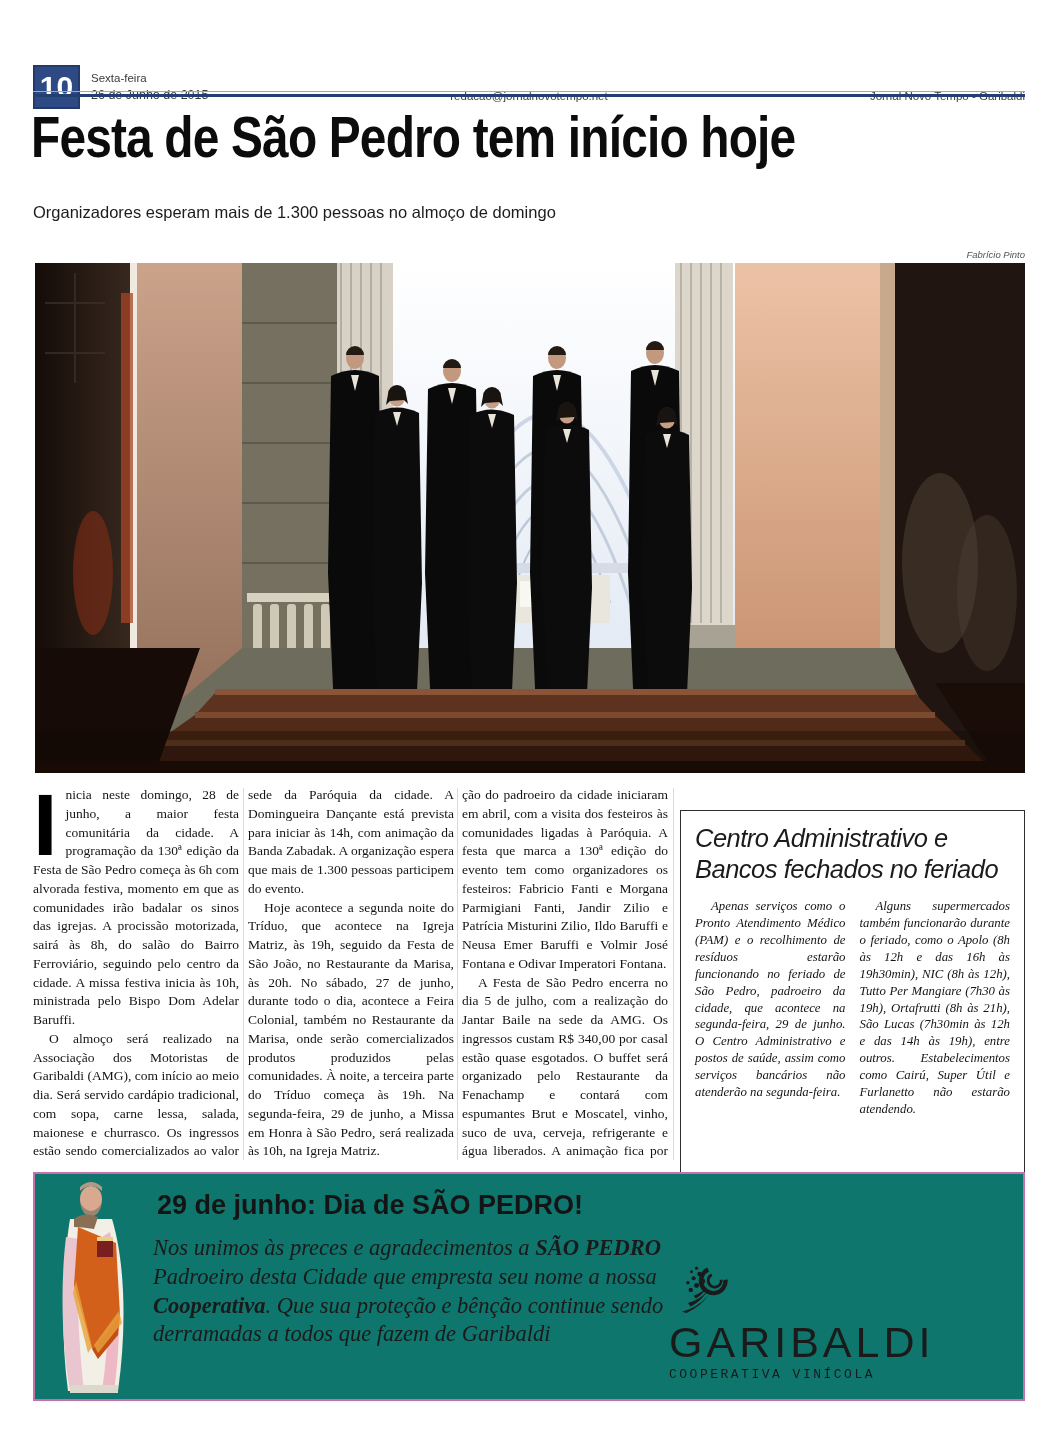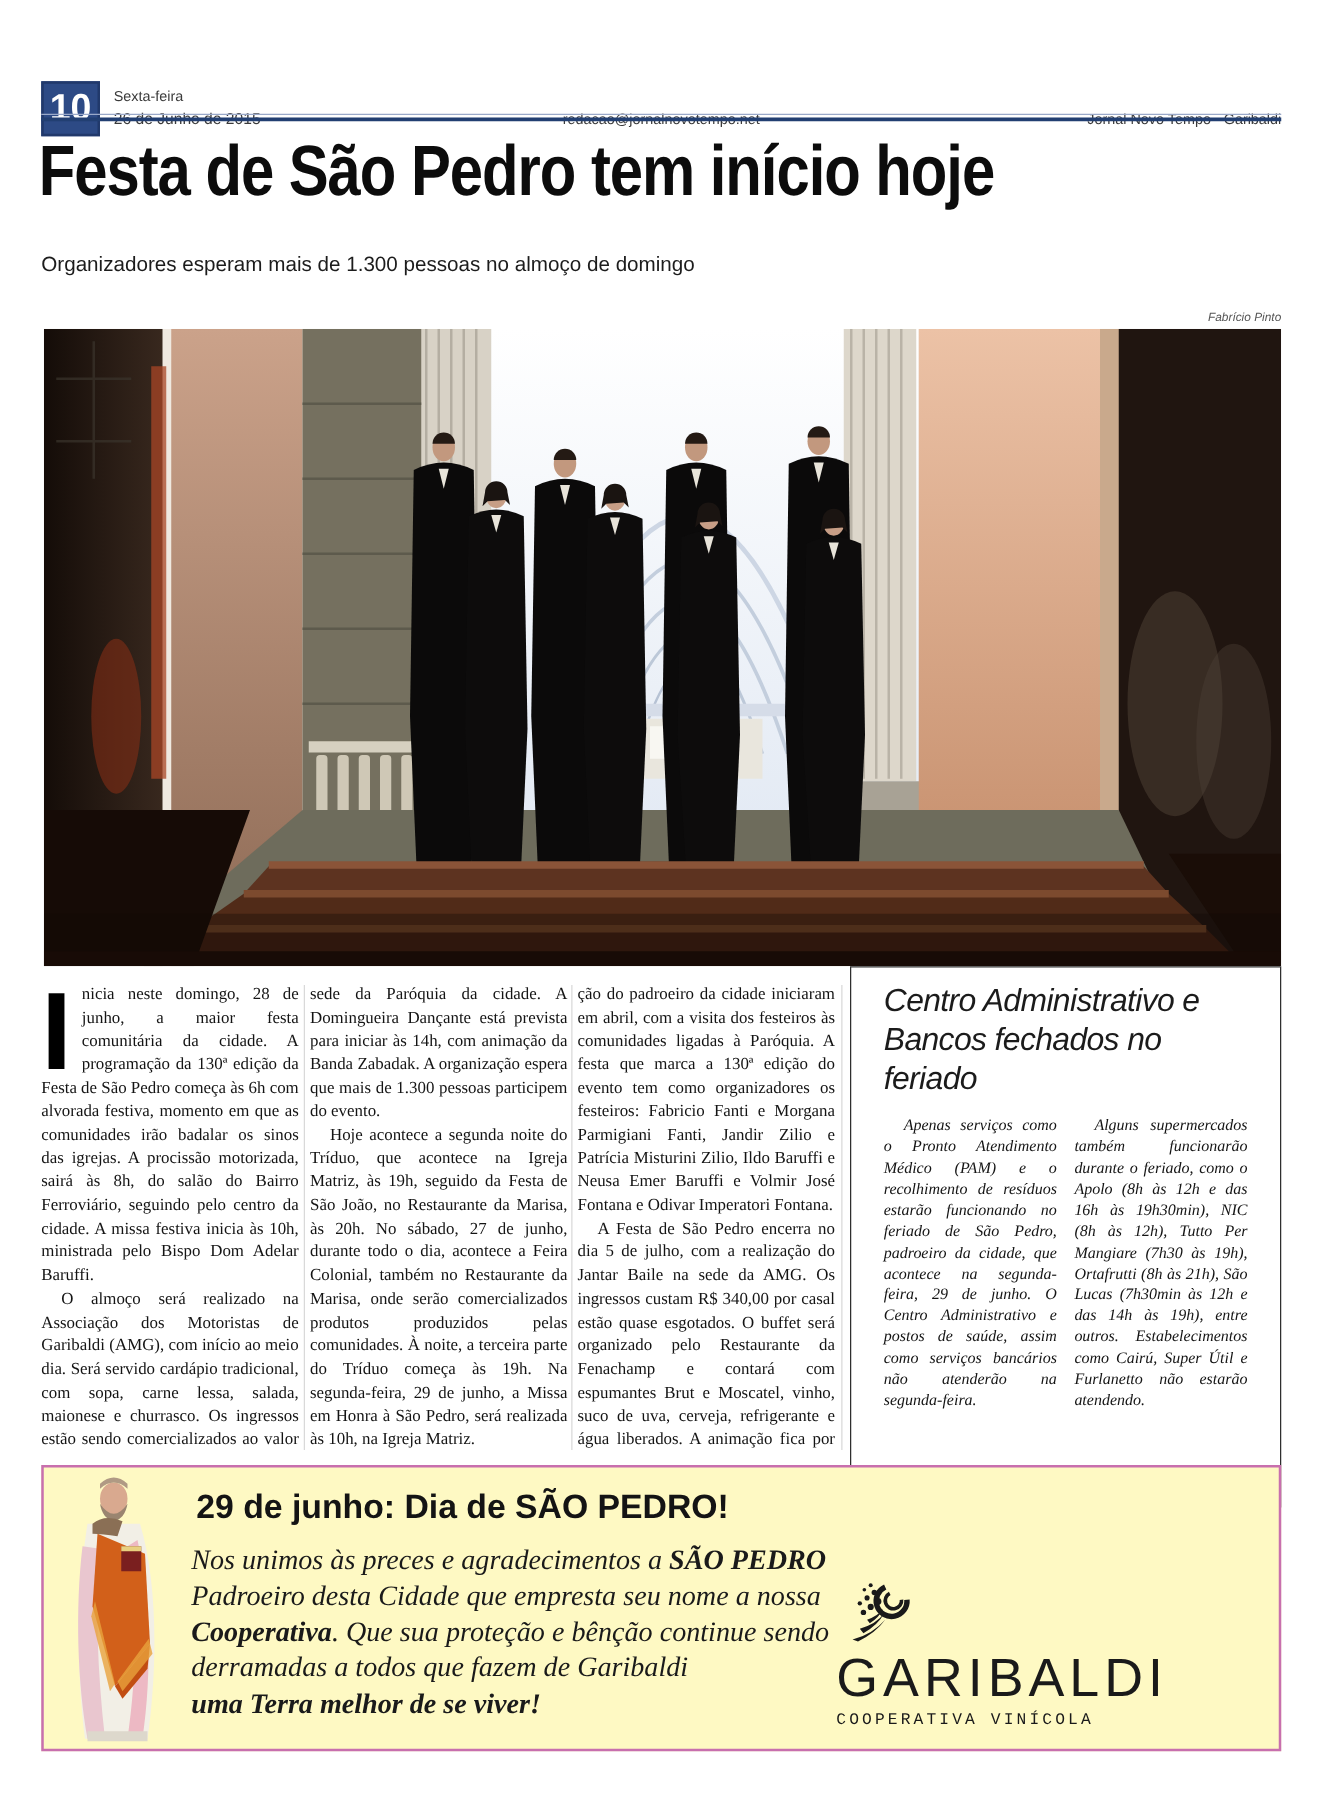--- a/index.html
+++ b/index.html
@@ -39,31 +39,31 @@
   .bodycol { position:absolute; top:0; width:206px; font-size:13.5px; line-height:1.39;
              text-align:justify; color:#141414; }
   .bodycol p { margin:0; }
   .bodycol p + p { text-indent:16px; }
   #col1 { left:0; } #col2 { left:215px; } #col3 { left:429px; }
   .colsep { position:absolute; top:2px; height:372px; width:1px; background:#d9d9d9; }
   .dropcap { float:left; font-family:"Liberation Sans", sans-serif; font-weight:bold;
              font-size:88px; line-height:0.78; margin:5px 8px 0 0; color:#000; }
 
   
-  .sidebar { position:absolute; left:680px; top:773px; width:345px; height:433px;
-             border:1px solid #2e2e2e; box-sizing:border-box; padding:12px 26px 8px; background:#fff; }
+  .sidebar { position:absolute; left:680px; top:810px; width:345px; height:433px;
+             border:1px solid #2e2e2e; box-sizing:border-box; padding:12px 14px 8px; background:#fff; }
   .sidebar-title { margin:0; font-family:"Liberation Sans", sans-serif; font-style:italic;
                    font-weight:normal; font-size:25.5px; line-height:1.22; letter-spacing:-0.5px; color:#1b1b1b; }
   .sidebar-cols { margin-top:13px; display:flex; gap:14px; }
   .sidebar-col { width:50%; font-style:italic; font-size:12.8px; line-height:1.32;
                  text-align:justify; color:#141414; text-indent:16px; }
 
   
   .adbox { position:absolute; left:33px; top:1172px; width:992px; height:229px;
-           border:2px solid #c86fae; box-sizing:border-box; background:#fef9c3; }
+           border:2px solid #c86fae; box-sizing:border-box; background:#0f766e; }
   .saint { position:absolute; left:5px; top:3px; width:102px; height:218px; }
   .ad-title { position:absolute; left:122px; top:16px; margin:0;
               font-family:"Liberation Sans", sans-serif; font-weight:bold; font-size:27px; color:#141414; }
   .ad-body { position:absolute; left:118px; top:60px; width:580px;
              font-style:italic; font-size:22.5px; line-height:1.28; color:#1a1a1a; }
   .ad-body b { font-weight:bold; }
   .ad-logo { position:absolute; right:14px; top:84px; width:340px; text-align:left; color:#1a1a1a; }
   .logo-icon { height:58px; }
   .logo-name { font-family:"Liberation Sans", sans-serif; font-size:43px; letter-spacing:4px;
                line-height:1; margin-top:1px; white-space:nowrap; }
@@ -280,21 +280,20 @@
         <path d="M34 42 Q44 34 58 40 L54 52 Q42 50 34 50 Z" fill="#8a6f55"></path>
         <rect x="30" y="208" width="48" height="8" fill="#ddd8cc"></rect>
       </svg>
     </div>
     <h3 class="ad-title">29 de junho: Dia de SÃO PEDRO!</h3>
     <div class="ad-body">
       <div><span>Nos unimos às preces e agradecimentos a </span><b>SÃO PEDRO</b></div>
       <div>Padroeiro desta Cidade que empresta seu nome a nossa</div>
       <div><b>Cooperativa</b><span>. Que sua proteção e bênção continue sendo</span></div>
       <div>derramadas a todos que fazem de Garibaldi</div>
-      <div><b>uma Terra melhor de se viver!</b></div>
     </div>
     <div class="ad-logo">
       <svg class="logo-icon" viewBox="0 0 100 80">
         <path d="M78 30 a17 17 0 1 1 -24 -14" fill="none" stroke="#1a1a1a" stroke-width="6"></path>
         <path d="M72 30 a9 9 0 1 1 -13 -7" fill="none" stroke="#1a1a1a" stroke-width="4"></path>
         <path d="M18 74 Q40 68 54 52 Q44 66 24 76 Z" fill="#1a1a1a"></path>
         <path d="M26 62 Q44 57 53 45 Q46 58 30 67 Z" fill="#1a1a1a"></path>
         <path d="M34 52 Q46 48 52 40 Q47 50 37 56 Z" fill="#1a1a1a"></path>
         <circle cx="30" cy="44" r="3" fill="#1a1a1a"></circle>
           <circle cx="38" cy="38" r="3.4" fill="#1a1a1a"></circle>

